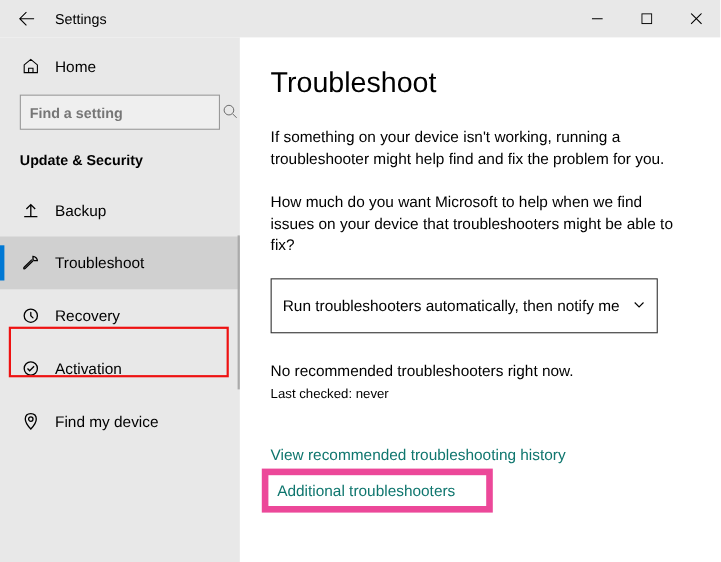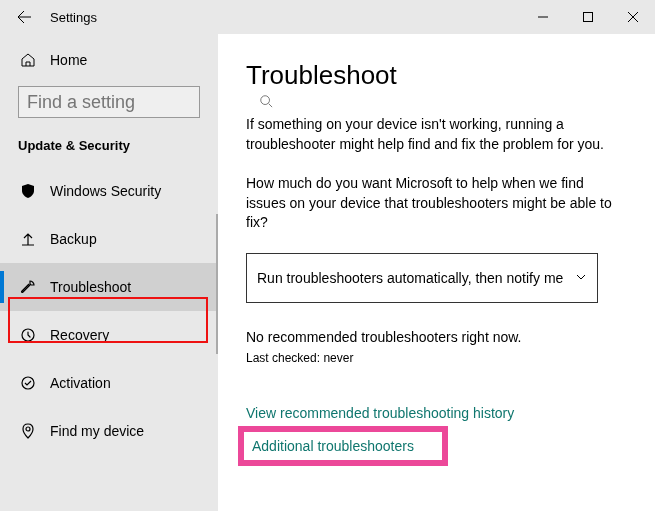--- a/index.html
+++ b/index.html
@@ -67,23 +67,24 @@
       background: #efefef;
       display: flex;
       align-items: center;
       padding: 0 8px;
     }
     .search-input {
       border: none;
       background: transparent;
       outline: none;
       flex: 1;
-      font-size: 18px;
+      font-size: 13px;
       color: #666;
       font-family: inherit;
+      font-weight: bold;
     }
     .search-input::placeholder { color: #767676; }
     .search-icon { color: #666; }
     .section-header {
       font-size: 13px;
       font-weight: 600;
       padding: 6px 18px 14px 18px;
     }
     .nav-item {
       display: flex;
@@ -231,28 +232,20 @@
       <span class="search-icon">
         <svg width="14" height="14" viewBox="0 0 16 16" fill="none" stroke="#666" stroke-width="1">
             <circle cx="7" cy="7" r="5"></circle>
             <path d="M11 11 L15 15"></path>
           </svg>
       </span>
     </div>
 
     <div class="section-header">Update &amp; Security</div>
 
-    <div class="nav-item">
-      <span class="nav-icon">
-        <svg width="16" height="16" viewBox="0 0 16 16" fill="#000">
-            <path d="M8 1 L14 3 L14 8 C14 11 11 14 8 15 C5 14 2 11 2 8 L2 3 Z"></path>
-          </svg>
-      </span>
-      <span>Windows Security</span>
-    </div>
 
     <div class="nav-item">
       <span class="nav-icon">
         <svg width="16" height="16" viewBox="0 0 16 16" fill="none" stroke="#000" stroke-width="1.2">
             <path d="M8 14 L8 3 M4 7 L8 3 L12 7 M2 14 L14 14"></path>
           </svg>
       </span>
       <span>Backup</span>
     </div>
 

